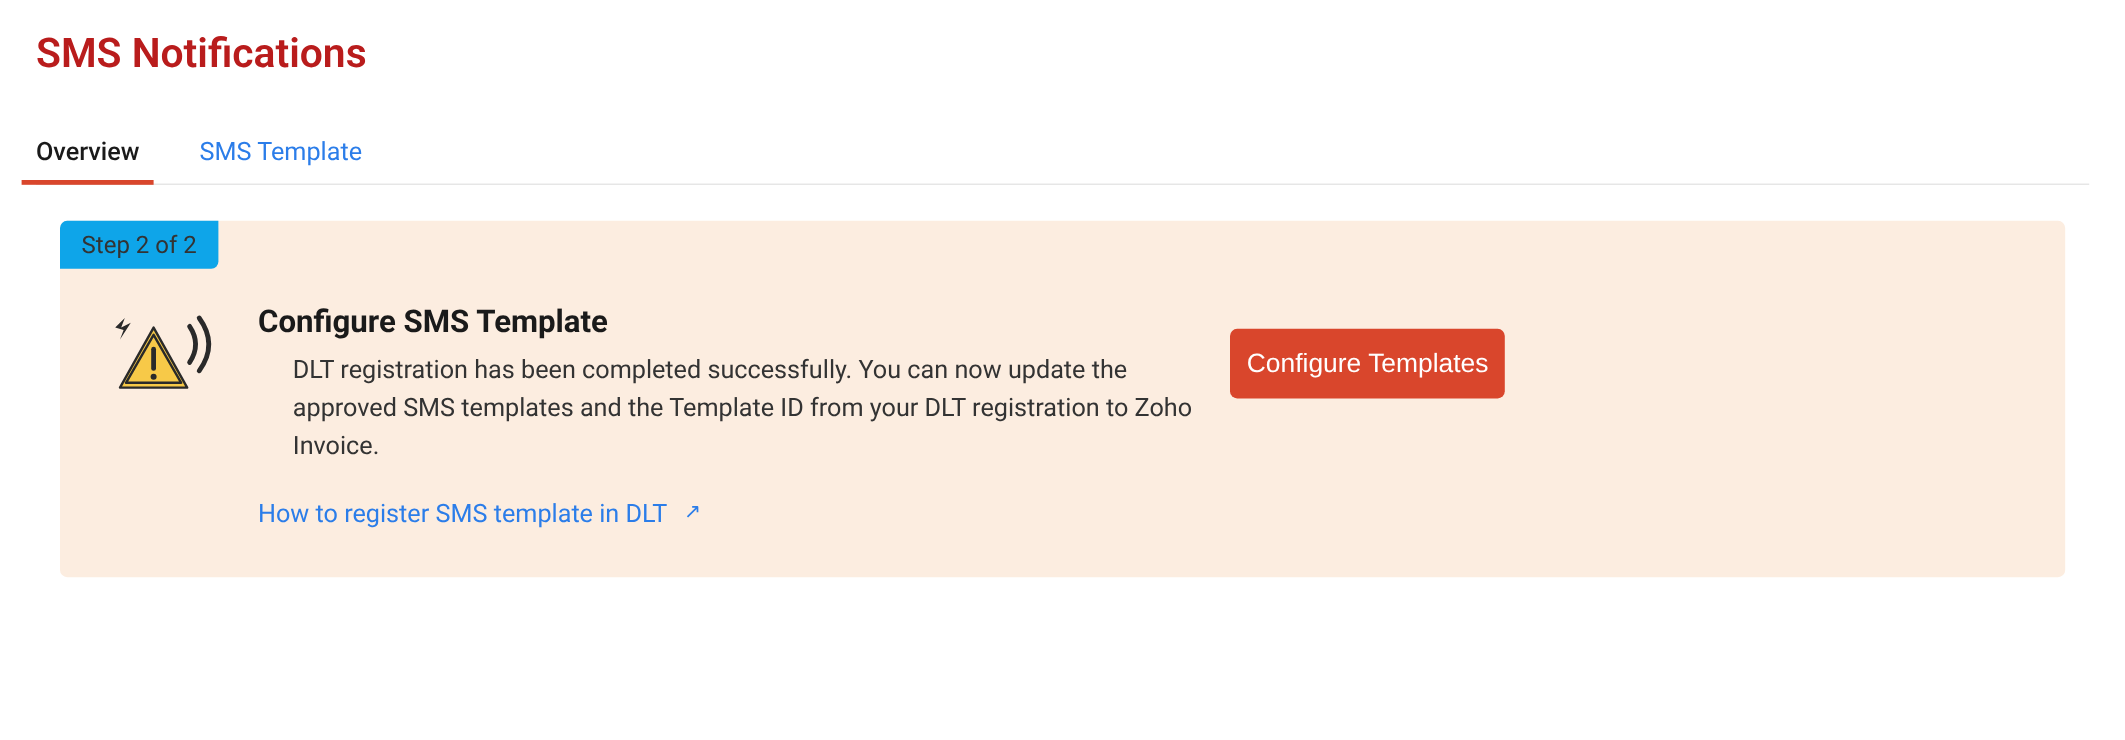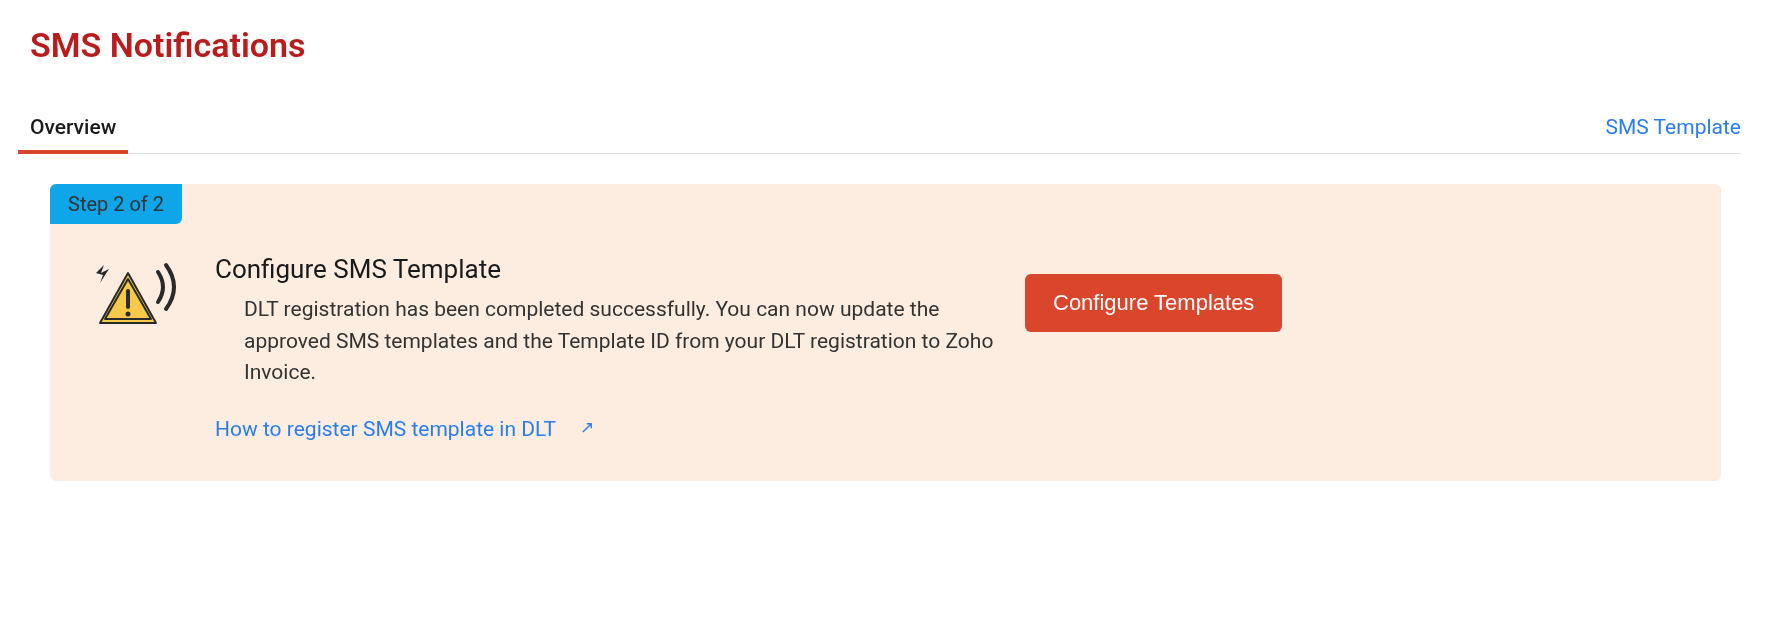--- a/index.html
+++ b/index.html
@@ -19,21 +19,20 @@
       color: #b91c1c;
       margin-bottom: 50px;
       margin-top: 5px;
     }
     .tabs {
       display: flex;
       gap: 50px;
       border-bottom: 1px solid #e0e0e0;
       margin-bottom: 30px;
       padding-left: 0;
-      justify-content: space-between;
     }
     .tab {
       font-size: 21px;
       padding-bottom: 14px;
       cursor: pointer;
       position: relative;
     }
     .tab.active {
       color: #1a1a1a;
       font-weight: 500;
@@ -77,59 +76,59 @@
     .icon-col {
       flex: 0 0 auto;
       padding-top: 5px;
     }
     .content-col {
       flex: 1;
       max-width: 780px;
     }
     .content-title {
       font-size: 26px;
-      font-weight: 400;
+      font-weight: 700;
       color: #1a1a1a;
       margin-bottom: 10px;
     }
     .content-desc {
       font-size: 21px;
       color: #333;
       line-height: 1.5;
       margin-bottom: 28px;
       margin-left: 29px;
     }
     .help-link {
       font-size: 21px;
       color: #2b7de9;
       text-decoration: none;
       cursor: pointer;
       display: inline-flex;
       align-items: center;
-      gap: 24px;
+      gap: 14px;
     }
     .help-link .ext-icon {
       font-size: 17px;
       transform: translateY(-2px);
     }
     .action-col {
       flex: 0 0 auto;
       display: flex;
       align-items: center;
       padding-top: 20px;
       padding-right: 160px;
     }
     .primary-btn {
       background: #d9462c;
       color: #fff;
       border: none;
       border-radius: 6px;
       font-size: 22px;
       font-weight: 500;
-      padding: 16px 28px;
+      padding: 16px 14px;
       cursor: pointer;
     }
   </style>
 </head>
 <body>
 
 <h1 class="page-title">SMS Notifications</h1>
 
 <div class="tabs">
   <div class="tab active">Overview</div>

